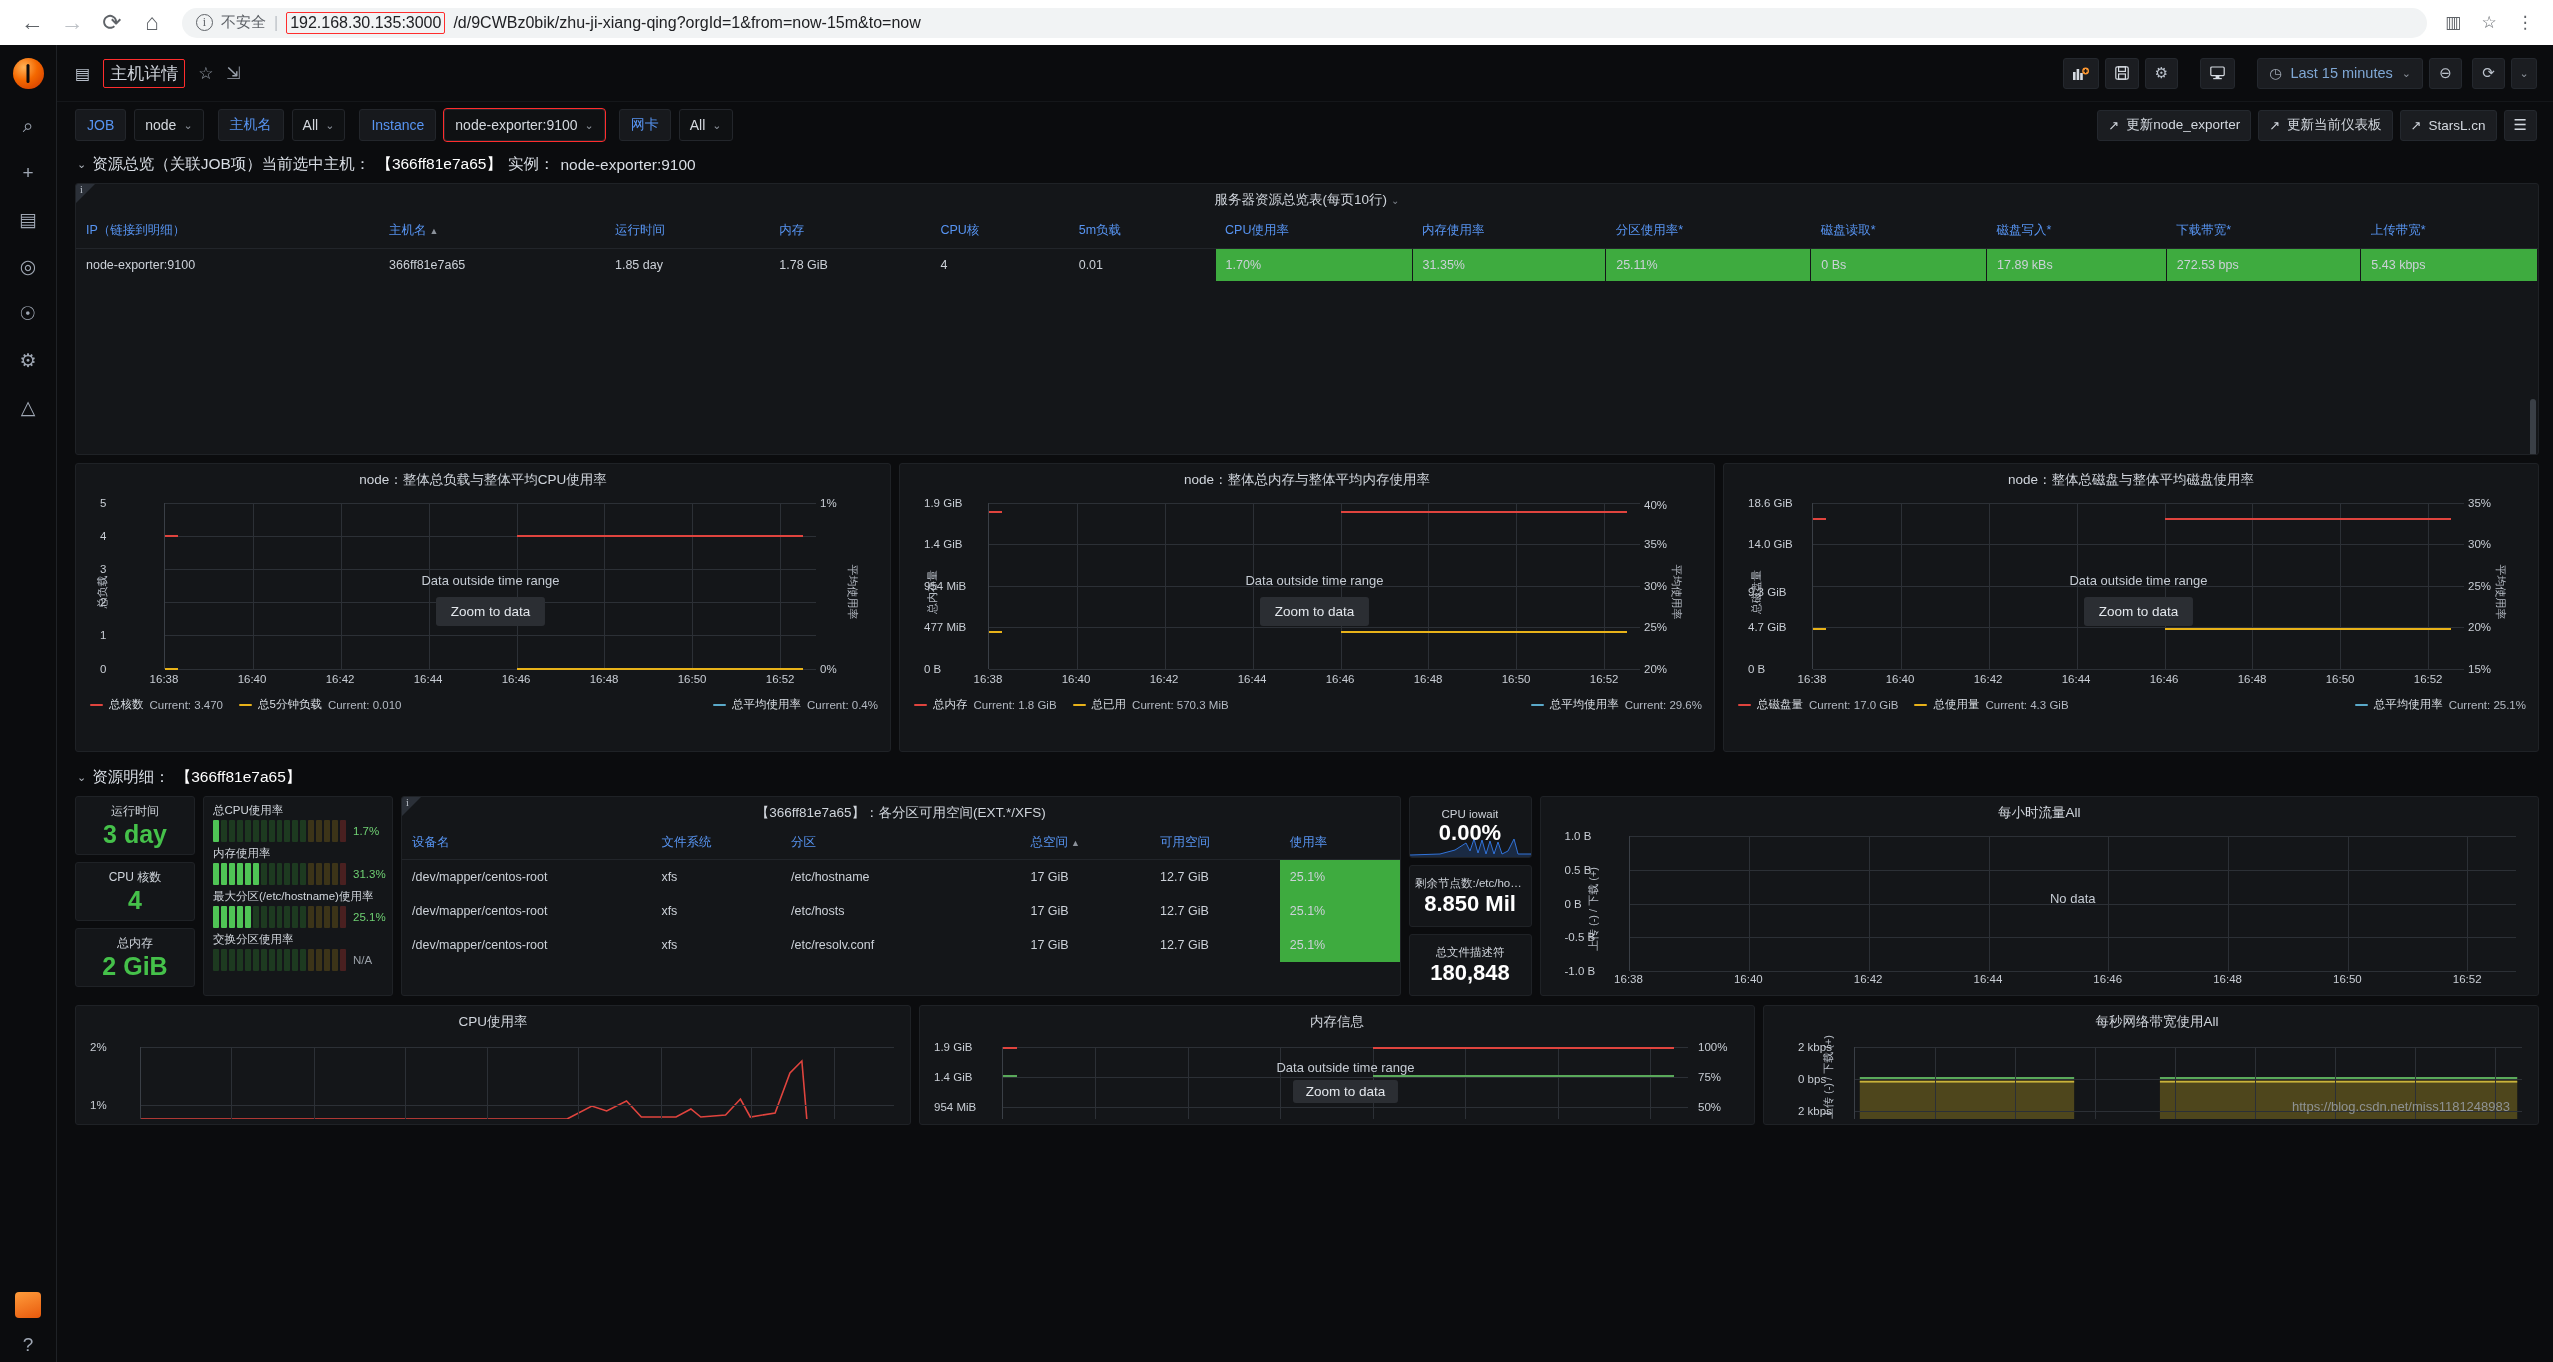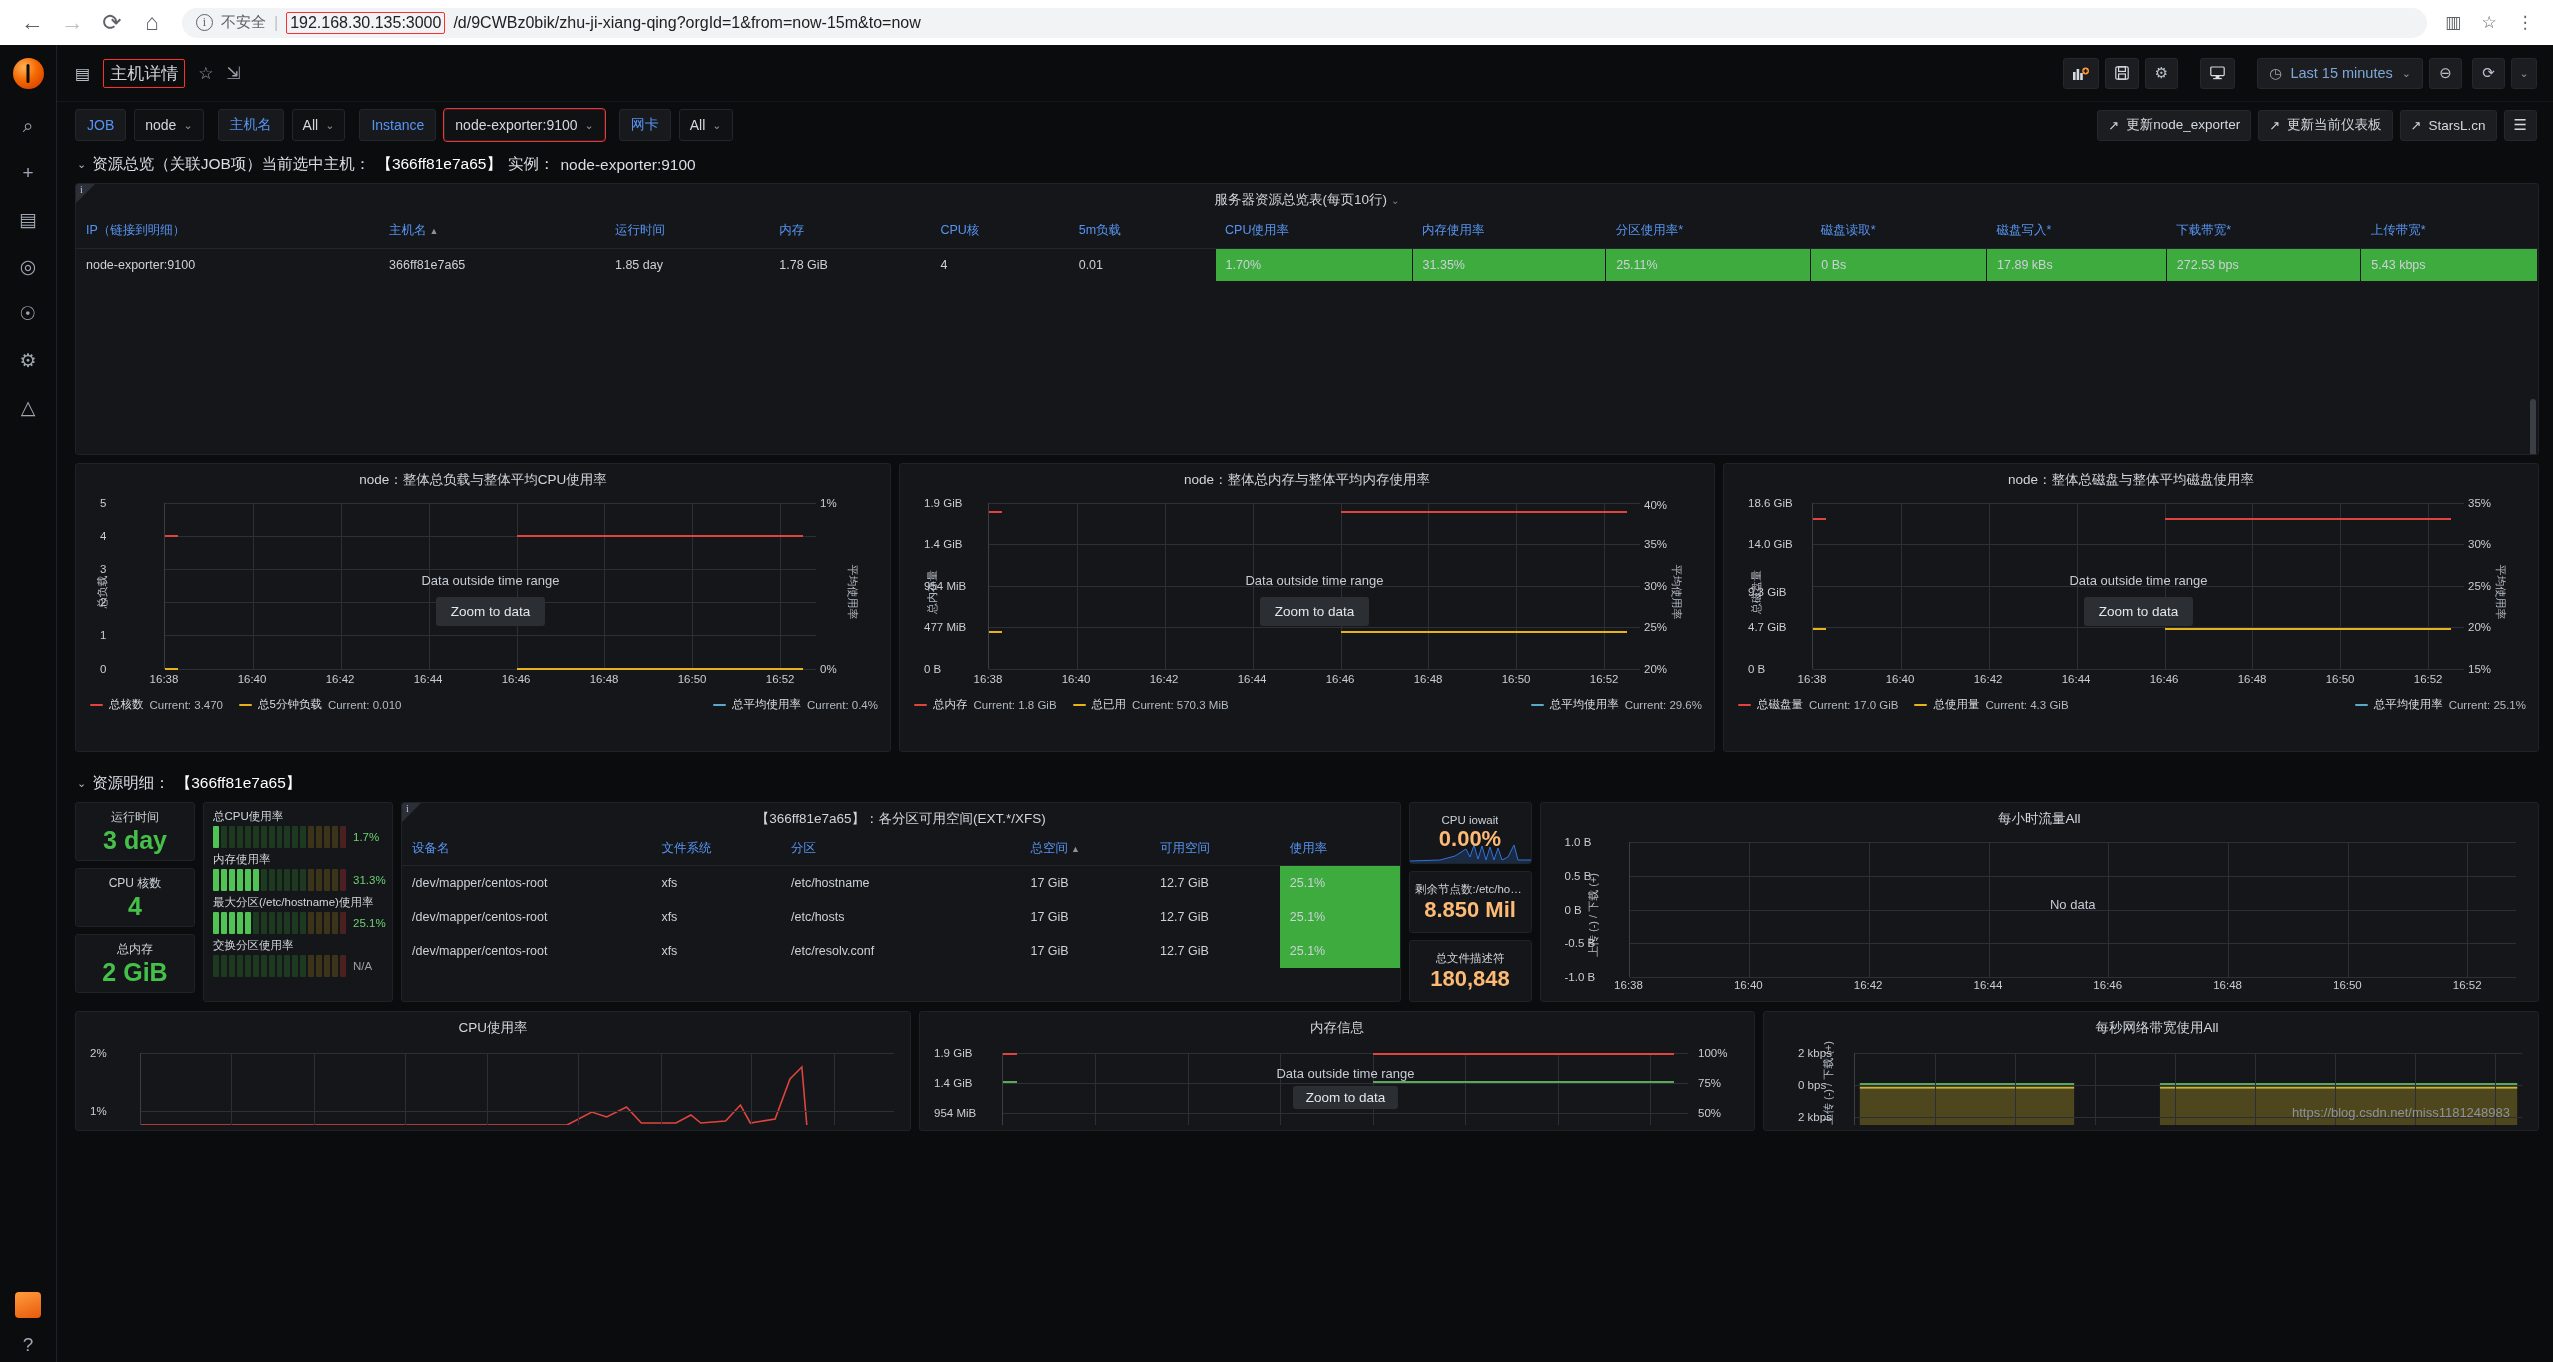--- a/index.html
+++ b/index.html
@@ -177,21 +177,21 @@
     font-size: 12.5px; padding: 9px 10px; color: #ccd1d8;
     white-space: nowrap; vertical-align: middle;
   }
   td.link-cell { color: #6ba4ea; }
   td.cellbg {
     background: #3eab3f; color: #ffffff; border: 1px solid #141619;
   }
   .sort-caret { color: #8b919a; font-size: 9px; margin-left: 3px; }
 
   
-  .chart-row { display: flex; gap: 8px; margin-bottom: 15px; }
+  .chart-row { display: flex; gap: 8px; margin-bottom: 9px; }
   .chart-panel { flex: 1; height: 289px; }
   .chart-area { position: relative; height: 198px; margin: 0 8px; }
   .y-axis-title {
     position: absolute; left: 2px; top: 50%;
     transform: translateY(-50%) rotate(-90deg); transform-origin: center;
     color: #b8bec7; font-size: 11px; white-space: nowrap;
   }
   .y-axis-title.right { left: auto; right: 2px; transform: translateY(-50%) rotate(90deg); }
   .yticks { position: absolute; top: 0; bottom: 0; width: 58px;
             font-size: 11.5px; color: #c9ced5; }
@@ -257,21 +257,21 @@
 
   
   .io-col { width: 123px; display: flex; flex-direction: column; gap: 7px; }
   .io-panel {
     background: #141619; border: 1px solid #1f2226; border-radius: 3px;
     height: 62px; display: flex; flex-direction: column;
     align-items: center; justify-content: center; position: relative; overflow: hidden;
   }
   .io-label { color: #cdd2d9; font-size: 11.5px; max-width: 110px; overflow: hidden;
               text-overflow: ellipsis; white-space: nowrap; }
-  .io-value { color: #fdba74; font-size: 22px; font-weight: bold; z-index: 2; }
+  .io-value { color: #ffffff; font-size: 22px; font-weight: bold; z-index: 2; }
   .io-spark { position: absolute; left: 0; right: 0; bottom: 0; height: 28px; }
 
   
   .traffic-panel { flex: 1; }
   .nodata {
     position: absolute; left: 50%; top: 46%; transform: translate(-50%,-50%);
     color: #c6ccd4; font-size: 13px;
   }
 
   

